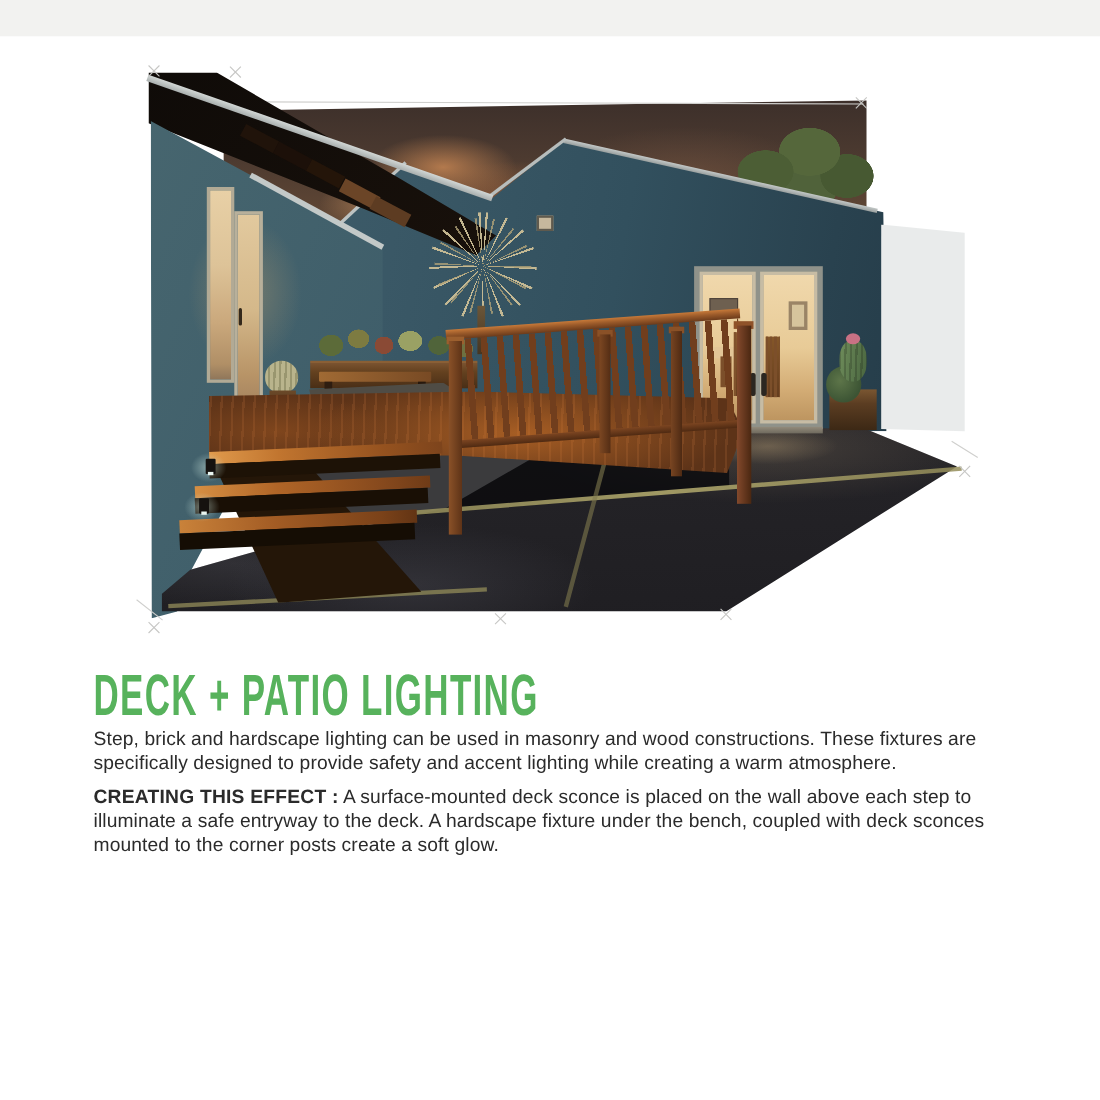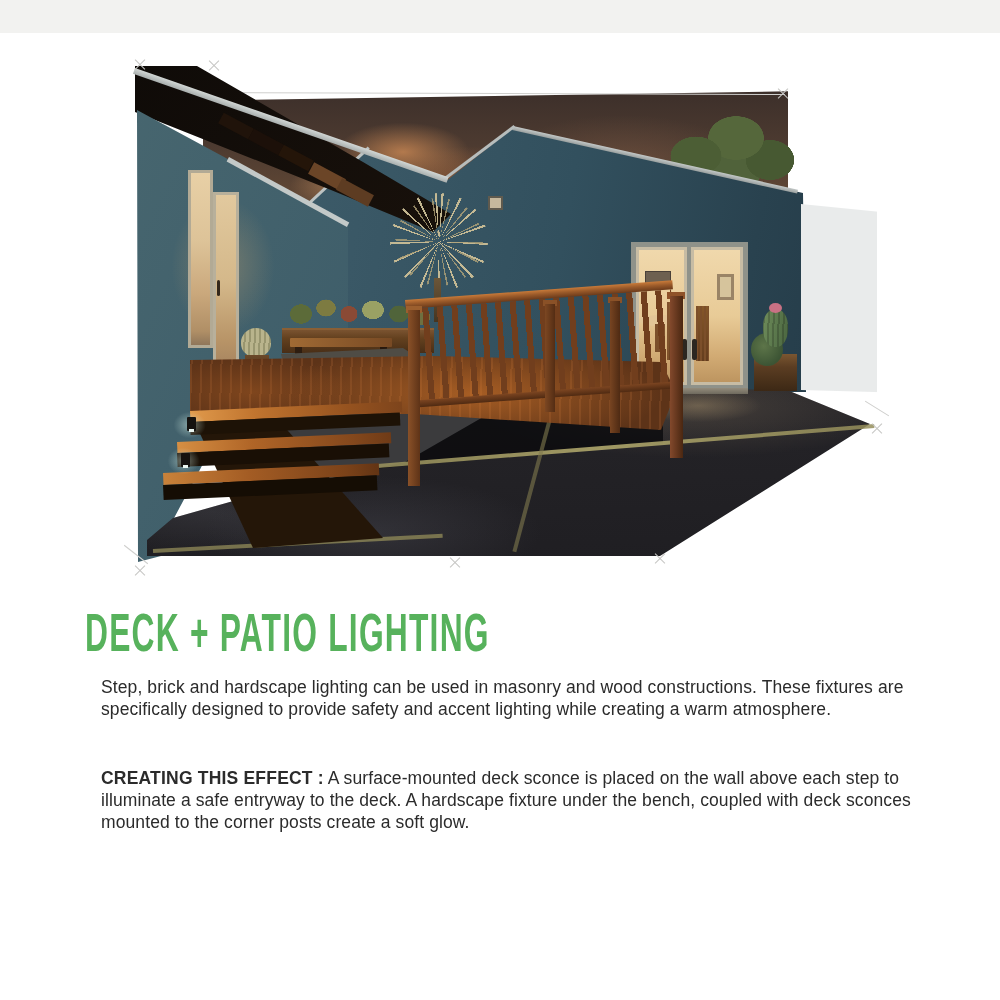--- a/index.html
+++ b/index.html
@@ -11,24 +11,24 @@
   .full{left:0;top:0;width:744px;height:532px;}
   .hair{position:absolute;height:1px;background:#cfcfcd;}
   .xmark{position:absolute;width:14px;height:14px;}
   .xmark::before,.xmark::after{content:"";position:absolute;left:0;top:6.5px;width:14px;height:1px;background:#c6c6c4;}
   .xmark::before{transform:rotate(45deg);}
   .xmark::after{transform:rotate(-45deg);}
 
   .headline{position:absolute;left:85px;top:606px;margin:0;font-size:53px;font-weight:bold;
             letter-spacing:2px;line-height:1;white-space:nowrap;
             transform:scaleX(.60);transform-origin:0 0;}
-  .para{position:absolute;left:85px;width:862px;margin:16px;font-size:17.5px;line-height:22px;
+  .para{position:absolute;left:85px;width:862px;margin:0;font-size:17.5px;line-height:22px;
         color:#2b2b2b;letter-spacing:.1px;}
   .para-1{top:660px;}
-  .para-2{top:751px;}
+  .para-2{top:713px;}
   .para b{letter-spacing:.2px;}
 
   .footer{position:absolute;left:0;top:815px;width:1000px;height:185px;background:#f2f2f1;text-align:center;}
   .brandline{margin:28px 0 0 0;font-size:42px;font-weight:bold;letter-spacing:2px;line-height:1.1;
              white-space:nowrap;transform:scaleX(.62);transform-origin:50% 50%;}
   .brandline .word-green{margin-right:16px;}
   .techniques{margin:4px 0 0 0;font-size:70px;font-weight:bold;letter-spacing:6px;line-height:1;
               white-space:nowrap;transform:scaleX(.70);transform-origin:50% 50%;color:#1d1f20;}
 </style>
 </head>

